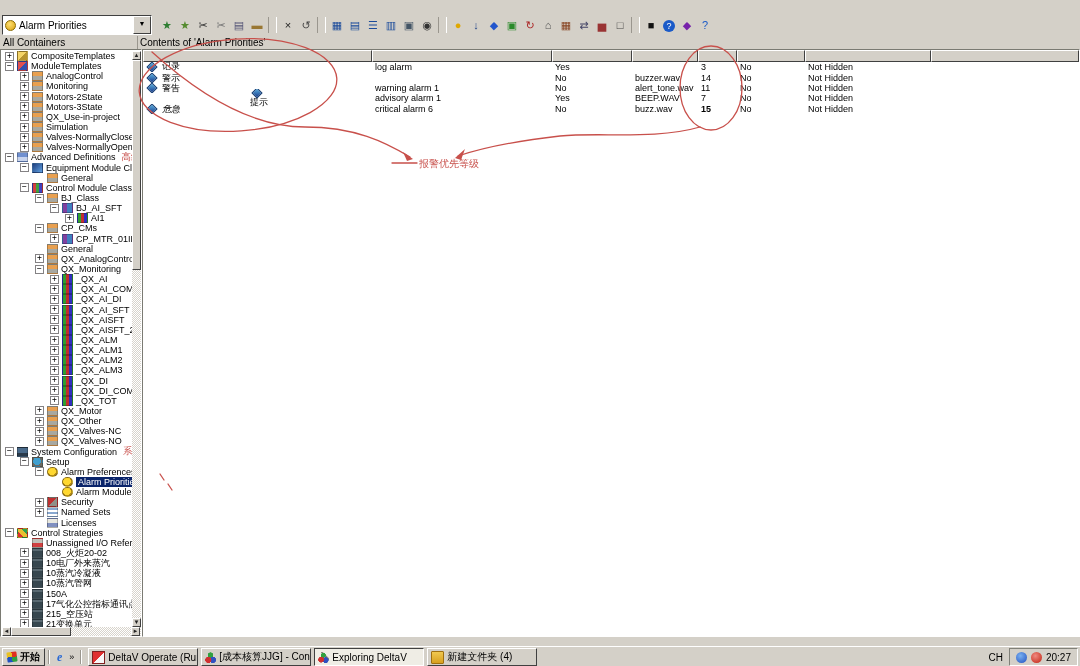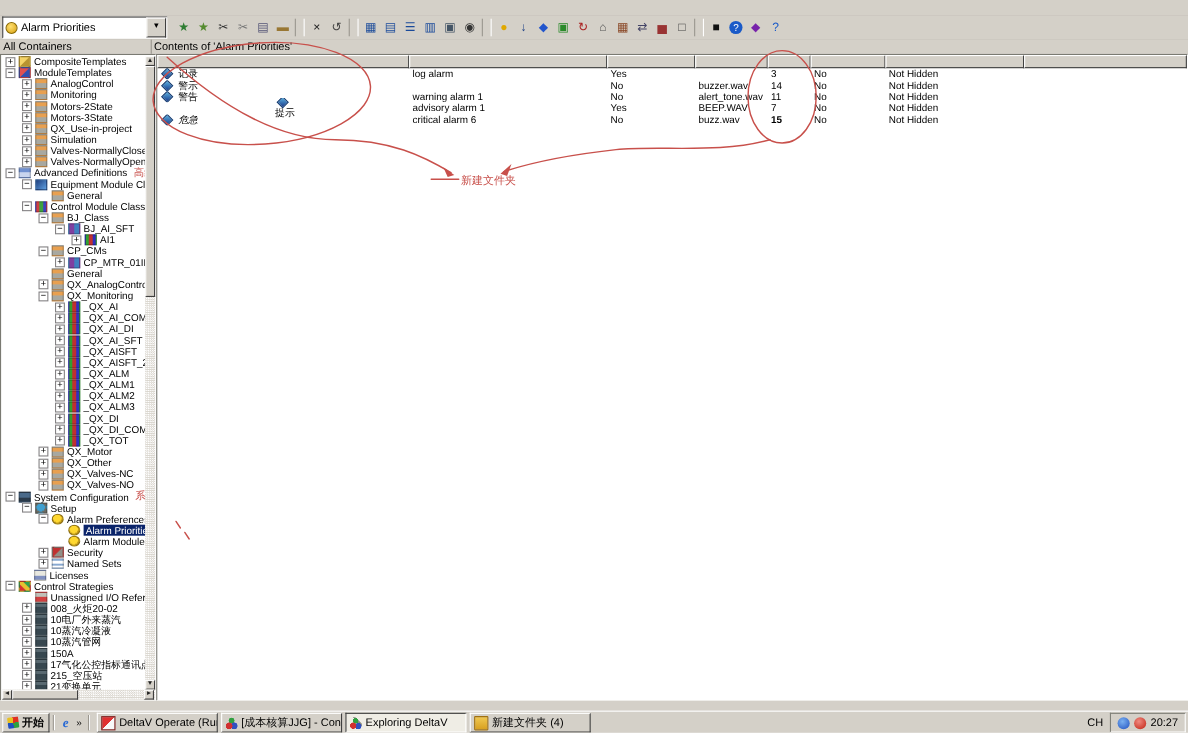--- a/index.html
+++ b/index.html
@@ -459,21 +459,21 @@
         <span class="ti ti-sec"></span>
         <span class="lbl">Security</span>
 
       </div>
       <div class="trow" style="padding-left: 34px;">
         <span class="exp">+</span>
         <span class="ti ti-ns"></span>
         <span class="lbl">Named Sets</span>
 
       </div>
-      <div class="trow" style="padding-left: 18px;">
+      <div class="trow" style="padding-left: 34px;">
         <span class="exp" style="visibility: hidden;"></span>
         <span class="ti ti-lic"></span>
         <span class="lbl">Licenses</span>
 
       </div>
       <div class="trow" style="padding-left: 4px;">
         <span class="exp">−</span>
         <span class="ti ti-cs"></span>
         <span class="lbl">Control Strategies</span>
 
@@ -551,21 +551,21 @@
       <span class="hcell" style="width: 180px;"></span>
       <span class="hcell" style="width: 80px;"></span>
       <span class="hcell" style="width: 66px;"></span>
       <span class="hcell" style="width: 39px;"></span>
       <span class="hcell" style="width: 68px;"></span>
       <span class="hcell" style="width: 126px;"></span>
       <span class="hcell" style="width: 148px;"></span>
   </div>
   <div id="tbody">
     <div class="drow">
-        <span class="dcell c-name" style="width: 229px;">
+        <span class="dcell c-name" style="width: 229px; font-family: Liberation Mono, monospace;">
           <span class="diamond"></span>
           <span>记录</span>
         </span>
         <span class="dcell c-desc" style="width: 180px;">log alarm</span>
         <span class="dcell c-ack" style="width: 80px;">Yes</span>
         <span class="dcell c-wave" style="width: 66px;"></span>
         <span class="dcell c-val" style="width: 39px;">3</span>
         <span class="dcell c-acki" style="width: 68px;">No</span>
         <span class="dcell c-ban" style="width: 126px;">Not Hidden</span>
       </div>
@@ -629,21 +629,21 @@
     <path d="M152,52 C205,100 255,127 305,127 C355,127 385,142 410,157"></path>
     <path d="M700,127 C655,140 600,132 560,136 C515,141 482,148 458,156"></path>
     <path d="M392,163 L417,163"></path>
     <path d="M160,474 l4,6 M168,484 l4,6"></path>
   </g>
   <g fill="#c8504b">
     <polygon points="413,159 403,152 407,161"></polygon>
     <polygon points="455,158 465,149 461,160"></polygon>
   </g>
 </svg>
-<div id="ann-priority" class="abs">新建文件夹</div>
+<div id="ann-priority" class="abs">报警优先等级</div>
 
 <div id="taskbar" class="abs">
   <div id="startbtn" class="raised">
     <span class="flag"></span>
     <span>开始</span>
   </div>
   <span class="tbdiv"></span>
   <div id="quick">
     <span class="ie">e</span>
     <span class="chev">»</span>

